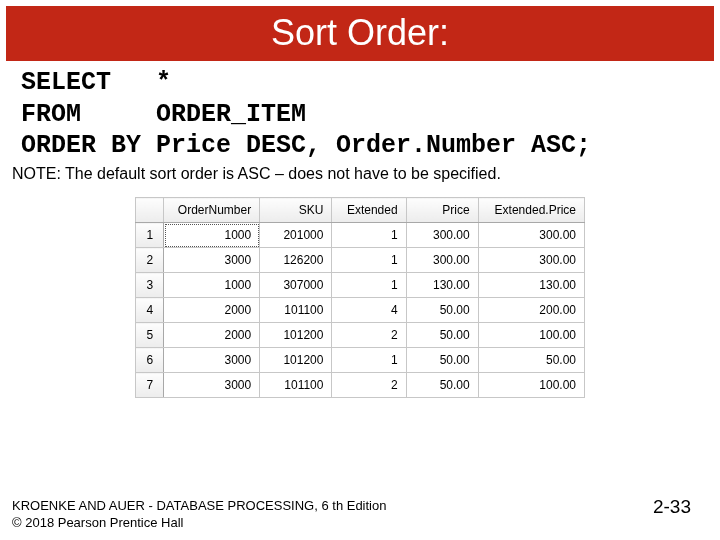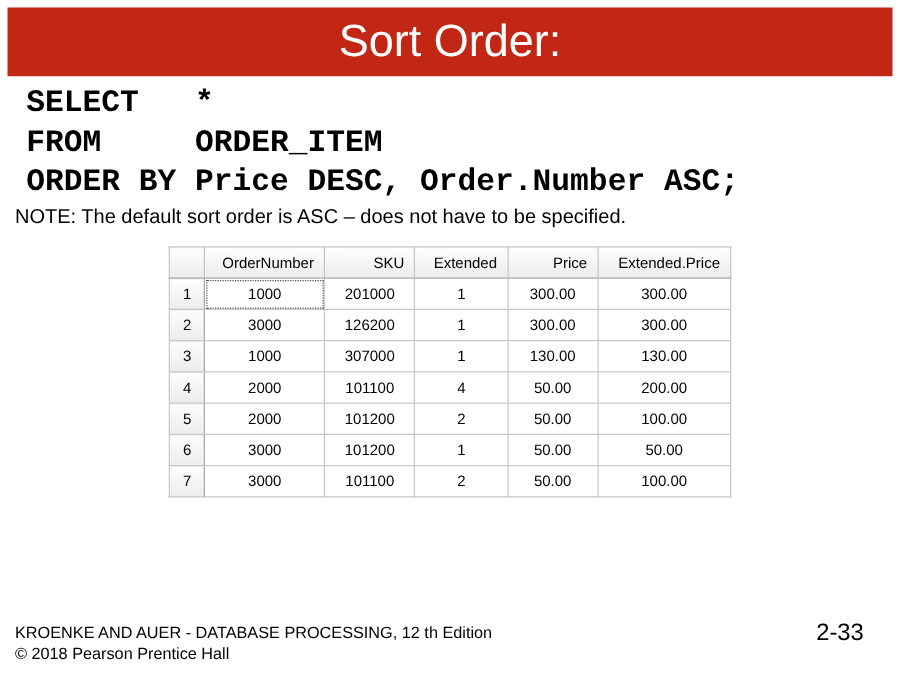--- a/index.html
+++ b/index.html
@@ -74,21 +74,21 @@
   }
   table.data tbody th.rowhdr {
     background: linear-gradient(#fdfdfd, #ececec);
     width: 18px;
     text-align: center;
     font-weight: normal;
     color: #000;
     border-right: 1px solid #a8a8a8;
   }
   table.data tbody td {
-    text-align: center;
+    text-align: right;
   }
   .sel-cell {
     outline: 1px dotted #555;
     outline-offset: -2px;
   }
   .col-ordernum { width: 86px; }
   .col-sku { width: 76px; }
   .col-qty { width: 66px; }
   .col-price { width: 80px; }
   .col-ext { width: 100px; }
@@ -195,19 +195,19 @@
           <td>2</td>
           <td>50.00</td>
           <td>100.00</td>
         </tr>
       </tbody>
     </table>
   </div>
 
   <div class="footer">
     <div class="left">
-      <span>KROENKE AND AUER - DATABASE PROCESSING, 12 th Edition</span><br>
+      <span>KROENKE AND AUER - DATABASE PROCESSING, 6 th Edition</span><br>
       <span>© 2018 Pearson Prentice Hall</span>
     </div>
     <div class="pagenum">2-33</div>
   </div>
 
 </div>
 
 </body></html>

